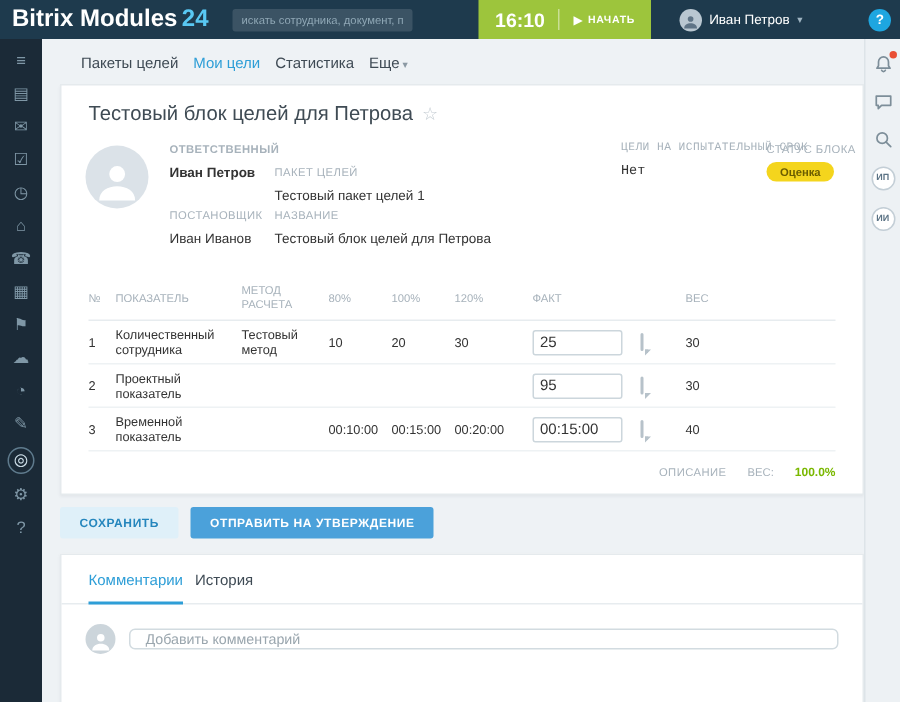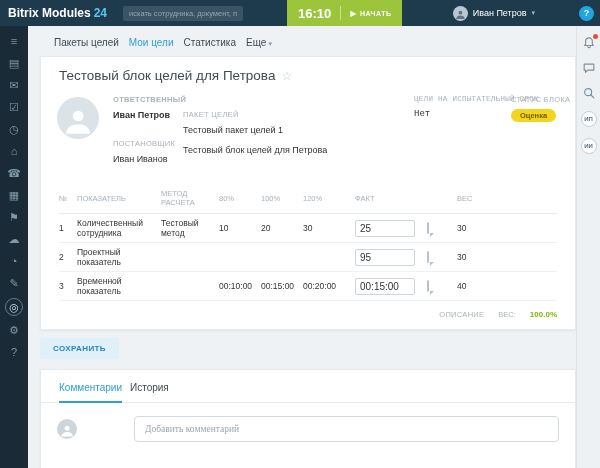--- a/index.html
+++ b/index.html
@@ -1,21 +1,21 @@
 <!DOCTYPE html>
 <html><head>
 <meta charset="utf-8">
 <style>
   * { box-sizing:border-box; margin:0; padding:0; }
   html,body { width:600px; height:468px; }
   body { font-family:"Liberation Sans","DejaVu Sans",sans-serif; background:#eef2f5; overflow:hidden; position:relative; }
 
   
   .topbar { position:absolute; top:0; left:0; width:600px; height:26px; background:#1e3a4d; display:flex; align-items:center; z-index:10; }
-  .logo { margin-left:8px; font-size:12px; font-weight:bold; color:#fff; white-space:nowrap; }
+  .logo { margin-left:8px; font-size:16px; font-weight:bold; color:#fff; white-space:nowrap; }
   .logo .suffix { color:#59c8f3; margin-left:3px; }
   .search { margin-left:16px; width:120px; height:15px; background:rgba(255,255,255,.13); border:0; border-radius:2px; padding:0 6px; font-size:7.5px; color:#cfe0ea; outline:none; }
   .search::placeholder { color:#8fa7b5; }
   .timer { margin-left:44px; height:26px; background:#9dc53c; display:flex; align-items:center; padding:0 11px; gap:9px; cursor:pointer; }
   .timer-time { font-size:13px; font-weight:bold; color:#fff; }
   .timer-sep { width:1px; height:14px; background:rgba(255,255,255,.45); }
   .timer-action { font-size:7px; font-weight:bold; color:#fff; letter-spacing:.5px; display:flex; align-items:center; gap:3px; }
   .timer-play { font-size:8px; }
   .user { margin-left:auto; display:flex; align-items:center; gap:5px; color:#fff; font-size:9px; cursor:pointer; }
   .caret { font-size:7px; color:#9fb4c2; }
@@ -76,21 +76,21 @@
   .actions { display:flex; justify-content:flex-start; gap:8px; margin:8px 0 0 12px; }
   .btn { height:21px; border:0; border-radius:2px; font-size:8px; font-weight:bold; letter-spacing:.4px; padding:0 13px; cursor:pointer; font-family:inherit; }
   .btn-save { background:#dff0f9; color:#2586bd; }
   .btn-submit { background:#4ba1da; color:#fff; }
 
   .card2 { margin-top:10px; height:122px; }
   .ctabs { display:flex; gap:8px; padding:12px 18px 0; border-bottom:1px solid #e7ecef; font-size:10px; }
   .ctab { padding-bottom:8px; color:#3e4a54; cursor:pointer; }
   .ctab.active { color:#2e9ed7; border-bottom:2px solid #2e9ed7; margin-bottom:-1px; }
   .comment-row { display:flex; align-items:center; gap:9px; margin:13px 16px 0; }
-  .comment-input { flex:1; height:26px; border:1px solid #d2dbe0; border-radius:4px; padding:0 10px; font-size:9.5px; color:#333; font-family:Liberation Serif, serif; outline:none; background:#fff;margin-left:48px; }
+  .comment-input { flex:1; height:14px; border:1px solid #d2dbe0; border-radius:4px; padding:0 10px; font-size:9.5px; color:#333; font-family:Liberation Sans, sans-serif; outline:none; background:#fff; }
   .comment-input::placeholder { color:#9aa6ae; }
 </style>
 </head>
 <body>
 
 <div class="topbar">
   <div class="logo"><span>Bitrix Modules</span><span class="suffix">24</span></div>
   <input class="search" type="text" placeholder="искать сотрудника, документ, прочее..." style="">
   <div class="timer">
     <span class="timer-time">16:10</span>
@@ -191,20 +191,21 @@
       </div>
       <div class="fld" style="left:470px; top:8px;">
         <div class="flabel">СТАТУС БЛОКА</div>
         <div class="badge">Оценка</div>
       </div>
       <div class="fld" style="left:72px; top:52px;">
         <div class="flabel">ПОСТАНОВЩИК</div>
         <div class="fvalue">Иван Иванов</div>
       </div>
       <div class="fld" style="left:142px; top:52px;">
+        <div class="flabel">НАЗВАНИЕ</div>
         <div class="fvalue">Тестовый блок целей для Петрова</div>
       </div>
     </div>
 
     <div class="table">
       <div class="trow thead">
         <div class="cell">№</div>
         <div class="cell">ПОКАЗАТЕЛЬ</div>
         <div class="cell">МЕТОД РАСЧЕТА</div>
         <div class="cell">80%</div>
@@ -254,20 +255,21 @@
 
     <div class="summary">
       <span class="desc-link">ОПИСАНИЕ</span>
       <span class="weight-label">ВЕС:</span>
       <span class="weight-value">100.0%</span>
     </div>
   </div>
 
   <div class="actions">
     <button class="btn btn-save">СОХРАНИТЬ</button>
+    <button class="btn btn-submit">ОТПРАВИТЬ НА УТВЕРЖДЕНИЕ</button>
   </div>
 
   <div class="card card2">
     <div class="ctabs">
       <span class="ctab active">Комментарии</span>
       <span class="ctab">История</span>
     </div>
     <div class="comment-row">
       <span class="avatar-md">
           <svg class="person" viewBox="0 0 24 24">

